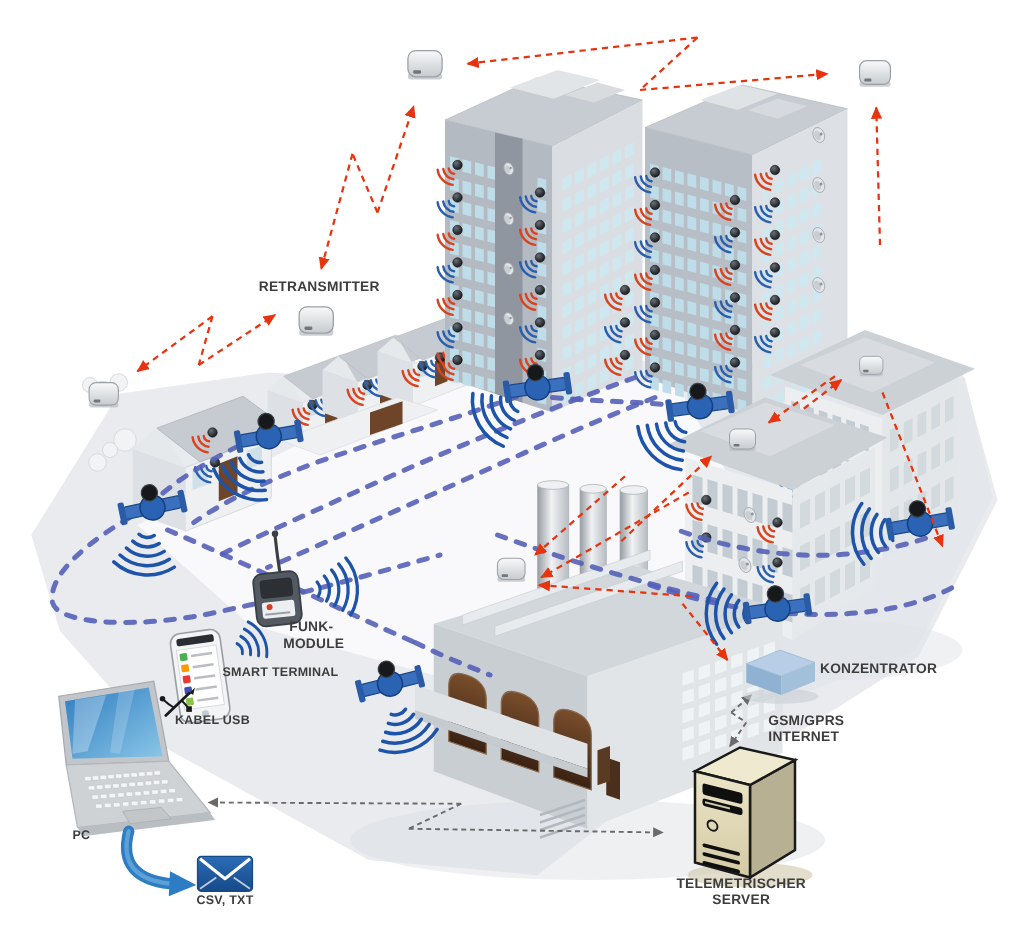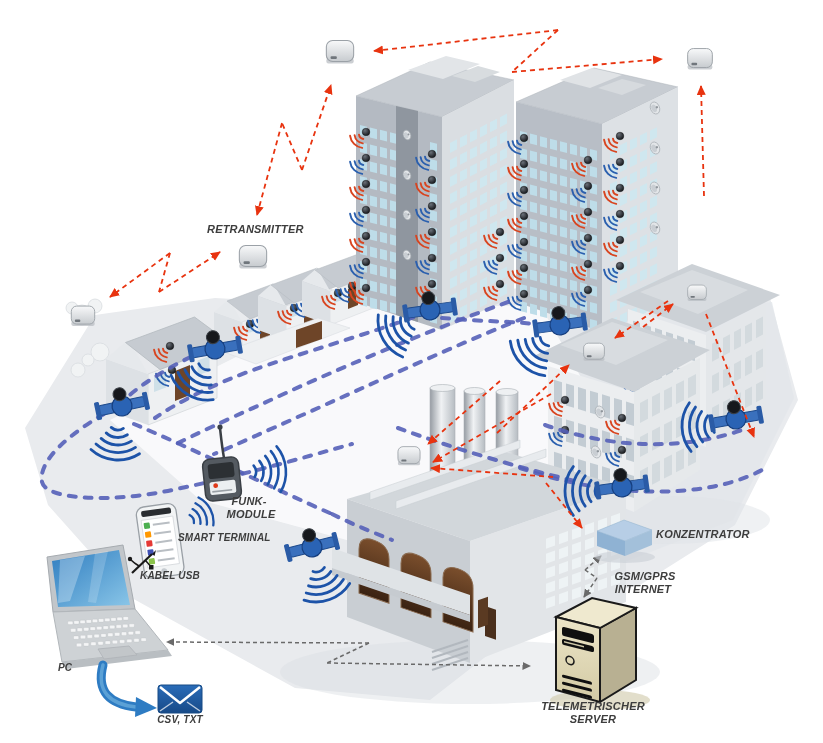--- a/index.html
+++ b/index.html
@@ -1,17 +1,17 @@
 <!DOCTYPE html>
 <html><head>
 <meta charset="utf-8">
 <style>
   html,body{margin:0;padding:0;background:#ffffff;}
   #stage{position:relative;width:823px;height:743px;background:#ffffff;overflow:hidden;
-         font-family:"Liberation Sans",sans-serif;font-style:italic;}
+         font-family:"Liberation Sans",sans-serif;}
   svg text{font-family:"Liberation Sans",sans-serif;font-weight:700;fill:#3d3d3d;letter-spacing:.2px;}
   .lbl{font-size:11px;} .lbl-s{font-size:10px;}
 </style>
 </head>
 <body>
 
 <div id="stage">
 <svg id="scene" width="823" height="743" viewBox="0 0 823 743" xmlns="http://www.w3.org/2000/svg">
   <defs>
     <marker id="mRed" markerUnits="userSpaceOnUse" markerWidth="11" markerHeight="10" refX="9" refY="4.5" orient="auto">

